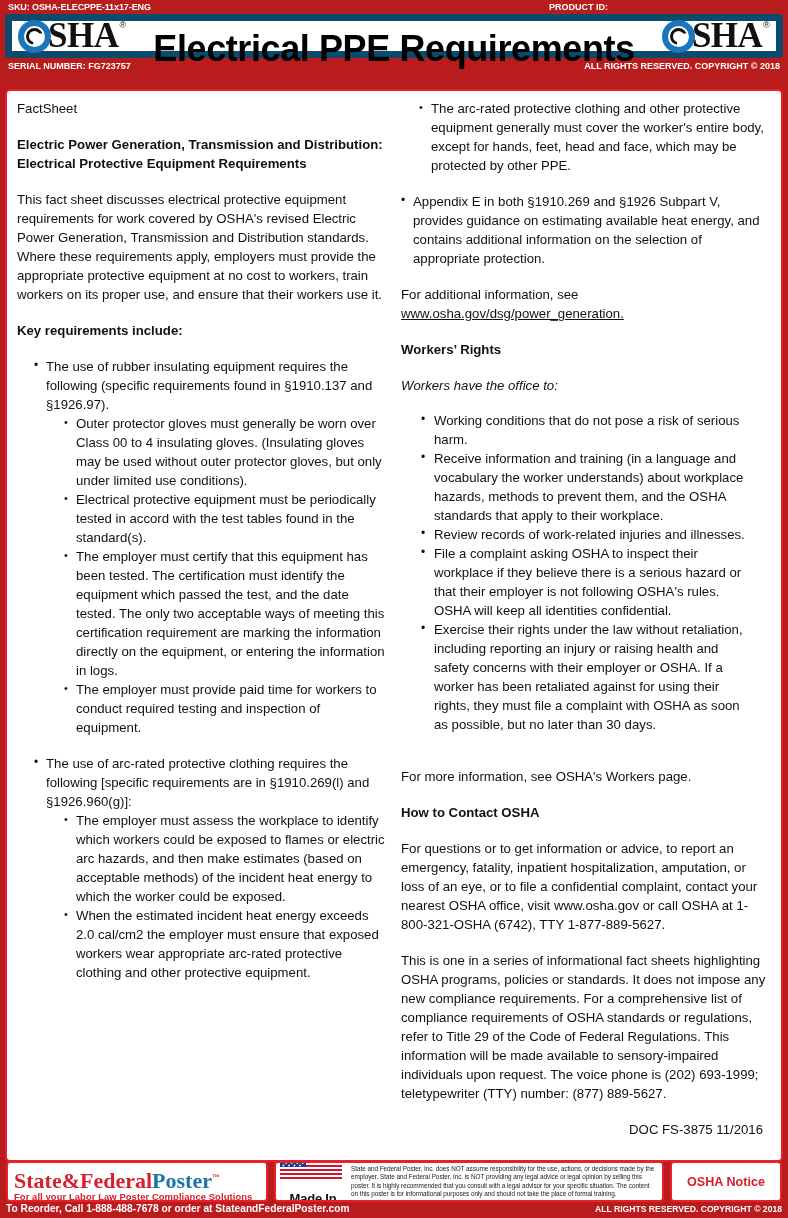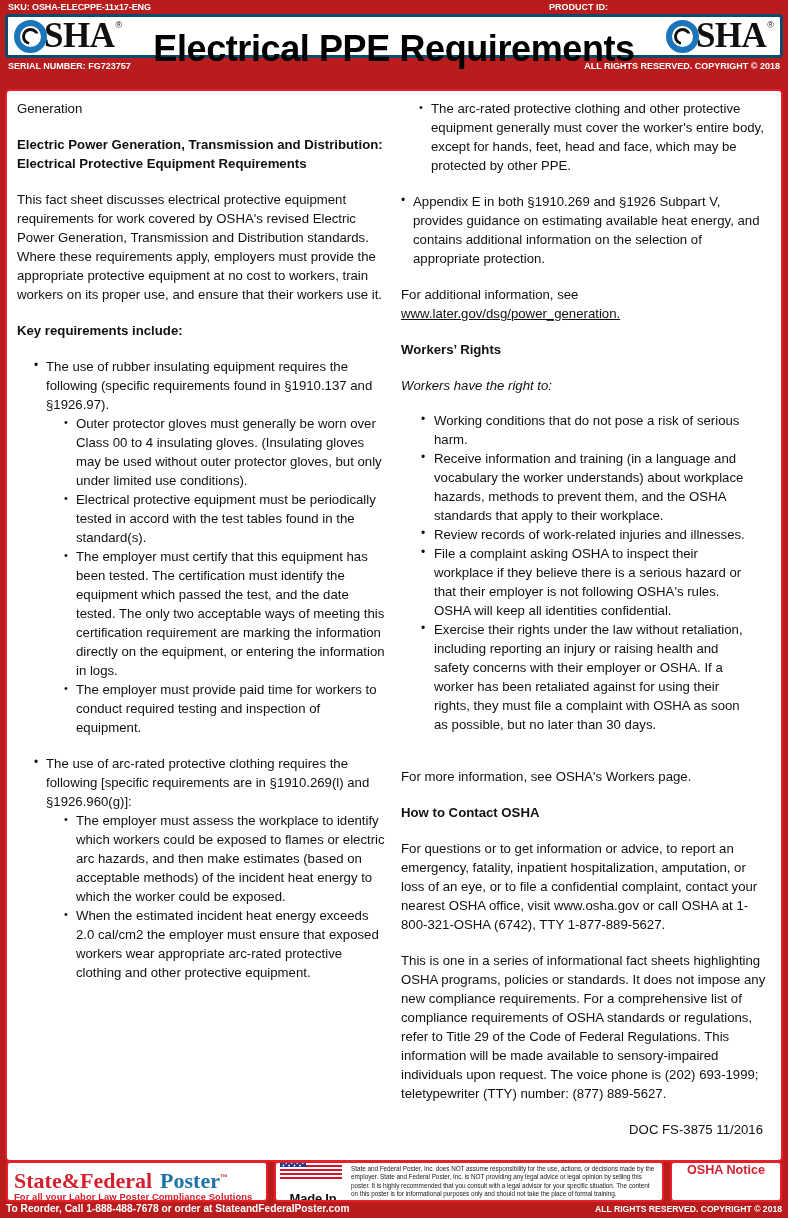--- a/index.html
+++ b/index.html
@@ -47,21 +47,21 @@
     color: #ffffff;
     line-height: 12px;
     padding-left: 11px;
   }
 
   
   .title-band {
     margin: 0 5px;
     height: 44px;
     background: #ffffff;
-    border: 3px solid #0c4a6e;
+    border: 7px solid #0c4a6e;
     border-radius: 4px;
     display: flex;
     align-items: center;
     justify-content: space-between;
     box-sizing: border-box;
     padding: 0 6px;
   }
   .poster-title {
     flex: 1;
     text-align: center;
@@ -266,21 +266,21 @@
   .brand-line1 {
     font-family: "Liberation Serif", serif;
     font-size: 22px;
     font-weight: bold;
     line-height: 23px;
     white-space: nowrap;
   }
   .brand-state { color: #d5202e; }
   .brand-amp { color: #d5202e; }
   .brand-federal { color: #d5202e; }
-  .brand-poster { color: #1d72a8; margin-left: 8px; }
+  .brand-poster { color: #1d72a8; margin-left: 0; }
   .brand-tm {
     font-size: 8px;
     vertical-align: super;
     color: #d5202e;
     font-family: "Liberation Sans", sans-serif;
   }
   .brand-line2 {
     color: #d5202e;
     font-size: 9.4px;
     font-weight: bold;
@@ -325,21 +325,21 @@
     letter-spacing: -0.05px;
   }
   .notice-box {
     width: 112px;
     flex: 0 0 112px;
     background: #ffffff;
     border: 2px solid #e8202a;
     border-radius: 4px;
     box-sizing: border-box;
     display: flex;
-    align-items: flex-start;
+    align-items: center;
     justify-content: center;
   }
   .notice-text {
     color: #d5202e;
     font-size: 12.6px;
     font-weight: bold;
   }
   .footer-bar {
     position: relative;
     height: 14px;
@@ -389,21 +389,21 @@
   </div>
 
   <div class="serial-bar">
     <div class="serial-text">SERIAL NUMBER: FG723757</div>
     <div class="rights-text">ALL RIGHTS RESERVED. COPYRIGHT © 2018</div>
   </div>
 
   <div class="body-card">
 
     <div class="col">
-      <p class="factsheet">Generation</p>
+      <p class="factsheet">FactSheet</p>
       <div class="gap-md"></div>
       <p class="head-bold">Electric Power Generation, Transmission and Distribution: Electrical Protective Equipment Requirements</p>
       <div class="gap-md"></div>
       <p>This fact sheet discusses electrical protective equipment requirements for work covered by OSHA's revised Electric Power Generation, Transmission and Distribution standards. Where these requirements apply, employers must provide the appropriate protective equipment at no cost to workers, train workers on its proper use, and ensure that their workers use it.</p>
       <div class="gap-md"></div>
       <p class="head-bold">Key requirements include:</p>
       <div class="gap-md"></div>
 
       <ul class="lvl1">
         <li>
@@ -437,26 +437,26 @@
 
       <div class="gap-md"></div>
 
       <ul class="lvl1" style="padding-left:0">
         <li>Appendix E in both §1910.269 and §1926 Subpart V, provides guidance on estimating available heat energy, and contains additional information on the selection of appropriate protection.</li>
       </ul>
 
       <div class="gap-md"></div>
 
       <p>For additional information, see</p>
-      <p class="underline">www.later.gov/dsg/power_generation.</p>
+      <p class="underline">www.osha.gov/dsg/power_generation.</p>
 
       <div class="gap-md"></div>
       <p class="head-bold">Workers’ Rights</p>
       <div class="gap-md"></div>
-      <p class="italic">Workers have the right to:</p>
+      <p class="italic">Workers have the office to:</p>
 
       <ul class="rights">
         <li>Working conditions that do not pose a risk of serious harm.</li>
         <li>Receive information and training (in a language and vocabulary the worker understands) about workplace hazards, methods to prevent them, and the OSHA standards that apply to their workplace.</li>
         <li>Review records of work-related injuries and illnesses.</li>
         <li>File a complaint asking OSHA to inspect their workplace if they believe there is a serious hazard or that their employer is not following OSHA's rules. OSHA will keep all identities confidential.</li>
         <li>Exercise their rights under the law without retaliation, including reporting an injury or raising health and safety concerns with their employer or OSHA. If a worker has been retaliated against for using their rights, they must file a complaint with OSHA as soon as possible, but no later than 30 days.</li>
       </ul>
 
       <div class="gap-md"></div>

